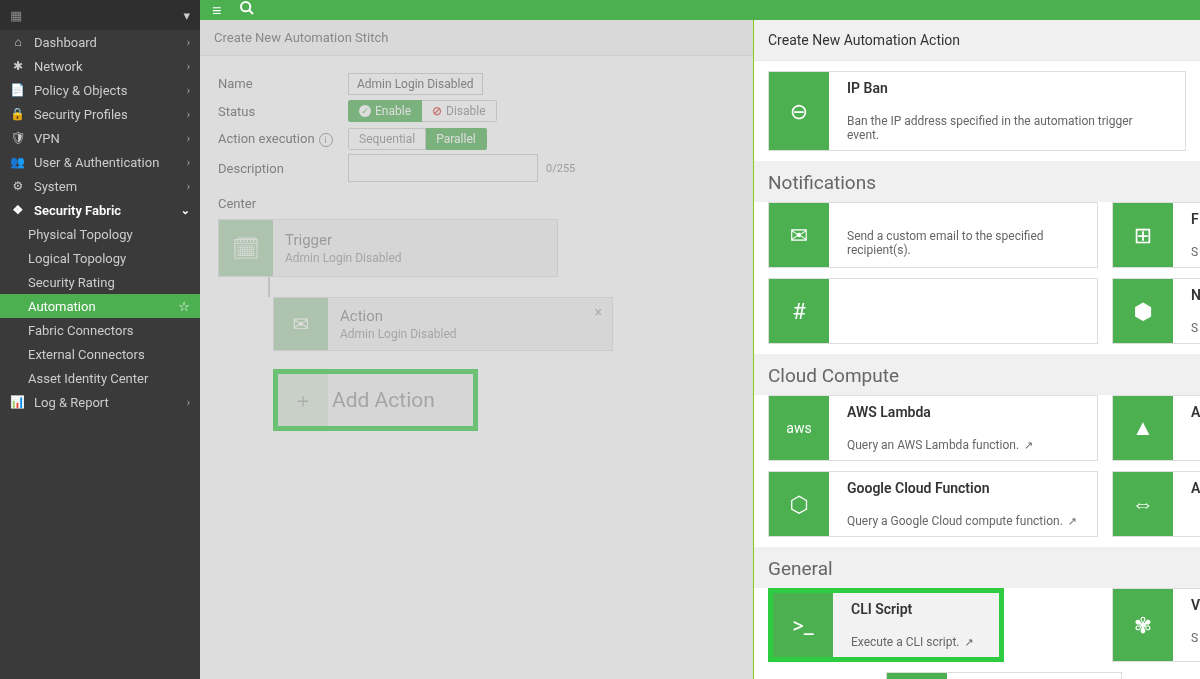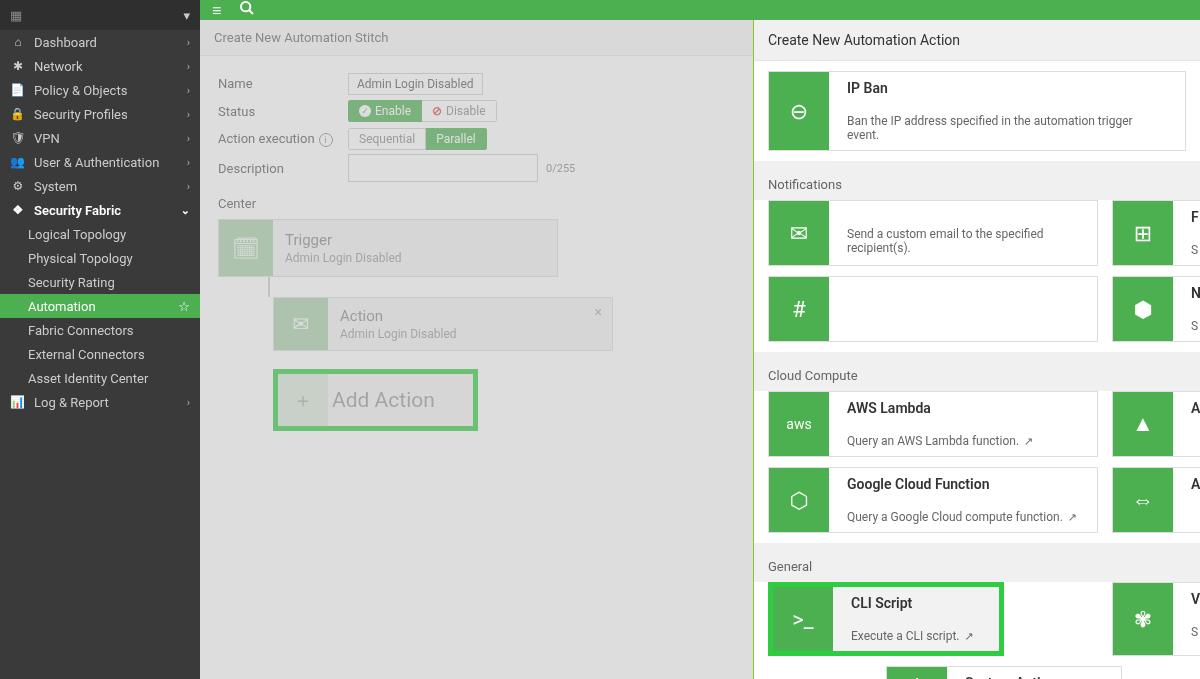--- a/index.html
+++ b/index.html
@@ -53,21 +53,21 @@
 .action-card { display: flex; align-items: center; background: #f3f3f3; border: 1px solid #ddd; height: 54px; width: 340px; margin-left: 55px; position: relative; }
 .action-icon { width: 54px; height: 100%; background: #a8cfa8; display: flex; align-items: center; justify-content: center; color: #fff; font-size: 20px; }
 .action-card .close-x { position: absolute; right: 10px; top: 6px; color: #aaa; font-size: 14px; cursor: pointer; }
 .add-action { display: flex; align-items: center; background: #f3f3f3; border: 5px solid #2ecc40; height: 62px; width: 205px; margin-left: 55px; margin-top: 18px; }
 .add-action .add-icon { width: 50px; height: 100%; background: #d9e8d9; display: flex; align-items: center; justify-content: center; color: #aaa; font-size: 20px; }
 .add-action .add-text { padding: 0 4px; color: #999; font-size: 21px; }
 
 
 .right-pane { width: 447px; background: #fff; border-left: 1px solid #84cc16; overflow: hidden; z-index: 10; }
 .panel-title { font-size: 14px; color: #333; padding: 12px 14px; background: #f0f0f0; border-bottom: 1px solid #e6e6e6; }
-.section-label { font-size: 13px; color: #666; padding: 16px 14px 8px; }
+.section-label { font-size: 19px; color: #666; padding: 10px 14px 8px; }
 .card-row { display: flex; gap: 14px; padding: 0 14px 10px; }
 .action-option { display: flex; border: 1px solid #ddd; background: #fff; min-height: 60px; flex: 1; position: relative; }
 .action-option.wide { flex: 0 0 330px; }
 .action-option.narrow { flex: 0 0 60px; }
 .action-option .aicon { width: 60px; background: #4caf50; color: #fff; display: flex; align-items: center; justify-content: center; font-size: 22px; flex-shrink: 0; }
 .action-option .abody { padding: 8px 18px; flex: 1; }
 .action-option .atitle { font-size: 14px; color: #333; font-weight: 600; }
 .action-option .adesc { font-size: 12px; color: #666; margin-top: 18px; }
 .action-option.highlight { border: 5px solid #2ecc40; background: #f2f2f2; }
 .ext-link { font-size: 11px; color: #666; margin-left: 2px; }
@@ -117,24 +117,24 @@
       <span class="icon">⚙</span>
       <span>System</span>
       <span class="chev">›</span>
     </div>
   <div class="nav-item active-parent">
       <span class="icon">❖</span>
       <span>Security Fabric</span>
       <span class="chev">⌄</span>
     </div>
   <div class="sub-item">
+      <span>Physical Topology</span>
+    </div>
+  <div class="sub-item">
       <span>Logical Topology</span>
-    </div>
-  <div class="sub-item">
-      <span>Physical Topology</span>
     </div>
   <div class="sub-item">
       <span>Security Rating</span>
     </div>
   <div class="sub-item active">
       <span>Automation</span>
       <span class="star">☆</span>
     </div>
   <div class="sub-item">
       <span>Fabric Connectors</span>

